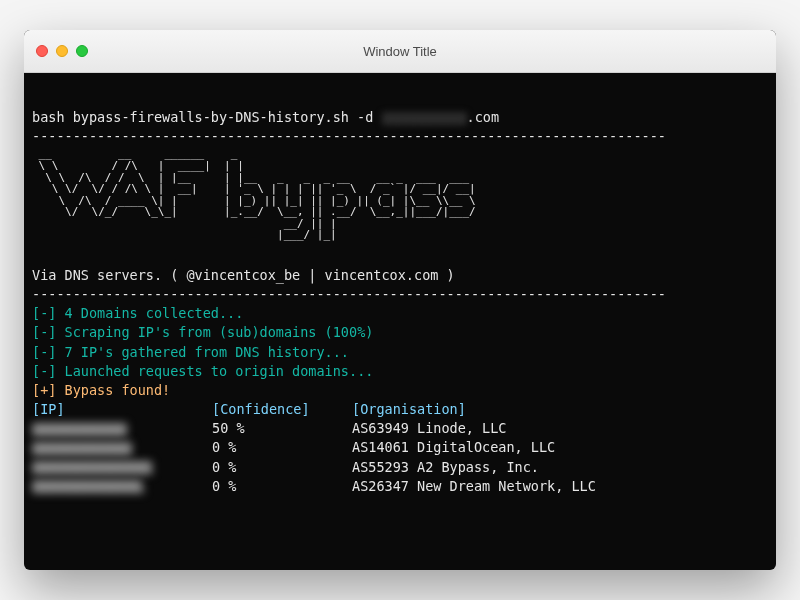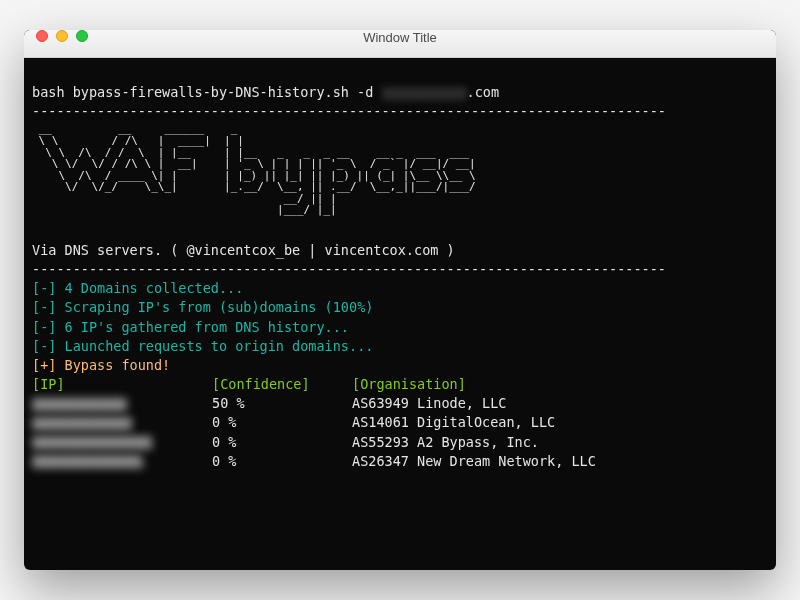--- a/index.html
+++ b/index.html
@@ -16,62 +16,63 @@
   .window {
     width: 752px;
     height: 540px;
     background: #0a0a0a;
     border-radius: 6px;
     box-shadow: 0 20px 50px rgba(0,0,0,0.35);
     overflow: hidden;
     position: relative;
   }
   .titlebar {
-    height: 28px;
+    height: 43px;
     background: linear-gradient(#f6f6f6, #e8e8e8);
     border-bottom: 1px solid #d0d0d0;
     display: flex;
+    align-items: center;
     position: relative;
   }
   .traffic-lights {
     display: flex;
     gap: 8px;
     margin-left: 12px;
   }
   .light {
     width: 12px; height: 12px; border-radius: 50%;
   }
   .light.red    { background:#ff5f57; border:0.5px solid #e24238;}
   .light.yellow { background:#febc2e; border:0.5px solid #e1a116;}
   .light.green  { background:#28c840; border:0.5px solid #17a92c;}
   .title {
     position:absolute; left:0; right:0; text-align:center;
     font-family: -apple-system, "Segoe UI", sans-serif;
     font-size: 13px; color:#4a4a4a;
   }
   .terminal {
-    padding: 6px 8px;
+    padding: 16px 8px;
     color: #e6e6e6;
     font-size: 13.5px;
     line-height: 1.42;
     white-space: pre;
     letter-spacing: 0;
   }
   .ascii {
     font-size: 11px;
     line-height: 1.05;
     white-space: pre;
     color: #e6e6e6;
     margin: 2px 0 6px 0;
   }
   .dash { color:#e6e6e6; }
   .yellow { color:#14b8a6; }
   .green  { color:#fdba74; }
   .white  { color:#e6e6e6; }
-  .hdr    { color:#84cc16; }
+  .hdr    { color:#7dd3fc; }
   .row { white-space: pre; }
   .blur {
     filter: blur(4px);
     display:inline-block;
     background:#8a8a8a;
     color:#8a8a8a;
     border-radius:2px;
     height: 13px;
     vertical-align: middle;
   }
@@ -108,21 +109,21 @@
   \ \  /\  / /  \  | |__     | |__   _   _  _ __    __ _  ___  ___
    \ \/  \/ / /\ \ |  __|    | '_ \ | | | || '_ \  / _` |/ __|/ __|
     \  /\  / ____ \| |       | |_) || |_| || |_) || (_| |\__ \\__ \
      \/  \/_/    \_\_|       |_.__/  \__, || .__/  \__,_||___/|___/
                                       __/ || |
                                      |___/ |_|</div>
 <span class="white">Via DNS servers. ( @vincentcox_be | vincentcox.com )</span>
 <span class="dash">------------------------------------------------------------------------------</span>
 <span class="yellow"><span>[-]</span> <span>4 Domains collected...</span></span>
 <span class="yellow"><span>[-]</span> <span>Scraping IP's from (sub)domains (100%)</span></span>
-<span class="yellow"><span>[-]</span> <span>6 IP's gathered from DNS history...</span></span>
+<span class="yellow"><span>[-]</span> <span>7 IP's gathered from DNS history...</span></span>
 <span class="yellow"><span>[-]</span> <span>Launched requests to origin domains...</span></span>
 <span class="green"><span>[+]</span> <span>Bypass found!</span></span>
 <span class="hdr row"><span class="ipcol">[IP]</span><span class="confcol">[Confidence]</span><span>[Organisation]</span></span>
 <span class="row"><span class="ipcol"><span class="blur" style="width:95px">xx.xx.xx.xx</span></span><span class="confcol">50 %</span><span>AS63949 Linode, LLC</span></span>
 <span class="row"><span class="ipcol"><span class="blur" style="width:100px">xx.xx.xx.xxx</span></span><span class="confcol">0 %</span><span>AS14061 DigitalOcean, LLC</span></span>
 <span class="row"><span class="ipcol"><span class="blur" style="width:120px">xxx.xxx.xxx.xxx</span></span><span class="confcol">0 %</span><span>AS55293 A2 Bypass, Inc.</span></span>
 <span class="row"><span class="ipcol"><span class="blur" style="width:110px">xxx.xxx.xxx.xx</span></span><span class="confcol">0 %</span><span>AS26347 New Dream Network, LLC</span></span>
   </div>
 </div>
 

